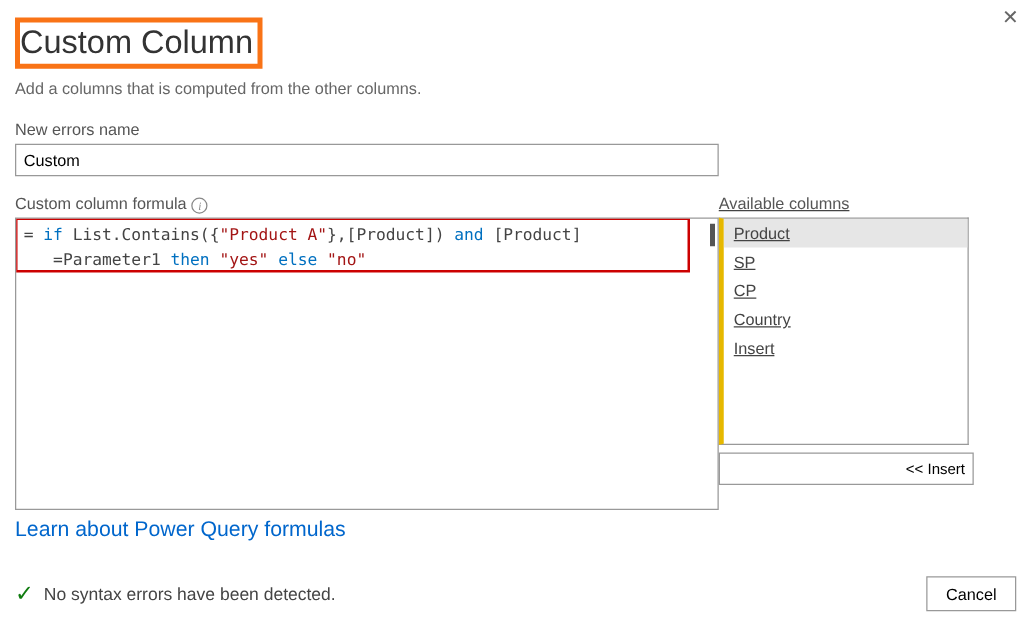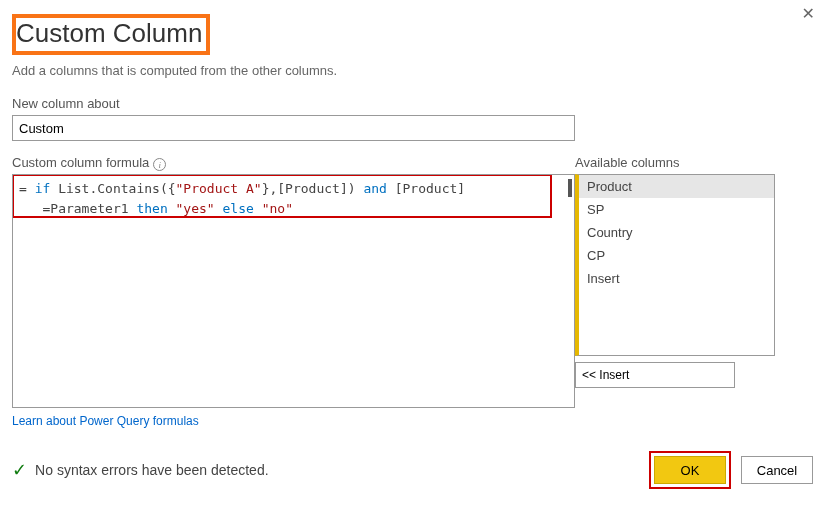--- a/index.html
+++ b/index.html
@@ -61,21 +61,21 @@
     padding: 2px 6px;
     font-size: 13px;
     font-family: inherit;
   }
   .columns-row {
     display: flex;
     margin-top: 14px;
     align-items: flex-start;
   }
   .left-col { width: 563px; }
-  .right-col { width: 200px; }
+  .right-col { width: 200px; text-decoration: underline; }
   .formula-box {
     position: relative;
     width: 563px;
     height: 234px;
     border: 1px solid #999;
     font-family: Consolas, monospace;
     font-size: 13px;
     padding: 4px 6px;
     line-height: 1.5;
     white-space: pre;
@@ -101,32 +101,32 @@
     border-left: 4px solid #e6b800;
     overflow: hidden;
   }
   .avail-item {
     padding: 4px 8px;
     font-size: 13px;
     cursor: pointer;
   }
   .avail-item.selected { background: #e6e6e6; }
   .insert-btn {
-    width: 160px;
+    width: 204px;
     height: 26px;
     margin-top: 6px;
     border: 1px solid #999;
     background: #fff;
     font-size: 12px;
     cursor: pointer;
-    text-align: left;
+    text-align: right;
   }
   .link {
     color: #0066cc;
-    font-size: 12px;
+    font-size: 17px;
     margin-top: 6px;
     display: inline-block;
     cursor: pointer;
   }
   .footer {
     position: absolute;
     bottom: 16px;
     left: 12px;
     right: 12px;
     display: flex;
@@ -164,21 +164,21 @@
 </head>
 <body>
 
 
 
 <div class="close-btn">✕</div>
 
 <div class="title">Custom Column</div>
 <div class="subtitle">Add a columns that is computed from the other columns.</div>
 
-<div class="label">New column about</div>
+<div class="label">New errors name</div>
 <input class="text-input" value="Custom" style="">
 
 <div class="columns-row">
   <div class="left-col">
     <div class="label-row">
       <span class="label">Custom column formula</span>
       <span class="info-icon">i</span>
     </div>
     <div class="formula-box"><span>= </span><span class="kw">if</span><span> List.Contains({</span><span class="str">"Product A"</span><span>},[Product]) </span><span class="kw">and</span><span> [Product]</span>
 <span>   =Parameter1 </span><span class="kw">then</span><span> </span><span class="str">"yes"</span><span> </span><span class="kw">else</span><span> </span><span class="str">"no"</span>
@@ -186,35 +186,32 @@
       <div class="hl-red" style="left:-1px; top:-1px; width:540px; height:44px;"></div>
     </div>
     <a class="link">Learn about Power Query formulas</a>
   </div>
 
   <div class="right-col">
     <div class="label">Available columns</div>
     <div class="avail-list">
       <div class="avail-item selected">Product</div>
       <div class="avail-item">SP</div>
+      <div class="avail-item">CP</div>
       <div class="avail-item">Country</div>
-      <div class="avail-item">CP</div>
       <div class="avail-item">Insert</div>
     </div>
     <button class="insert-btn">&lt;&lt; Insert</button>
   </div>
 </div>
 
 <div class="footer">
   <div class="status">
     <span class="check">✓</span>
     <span>No syntax errors have been detected.</span>
   </div>
   <div class="btn-row">
-    <span class="ok-highlight">
-      <button class="btn primary">OK</button>
-    </span>
     <button class="btn">Cancel</button>
   </div>
 </div>
 
 
 
 
 </body></html>

